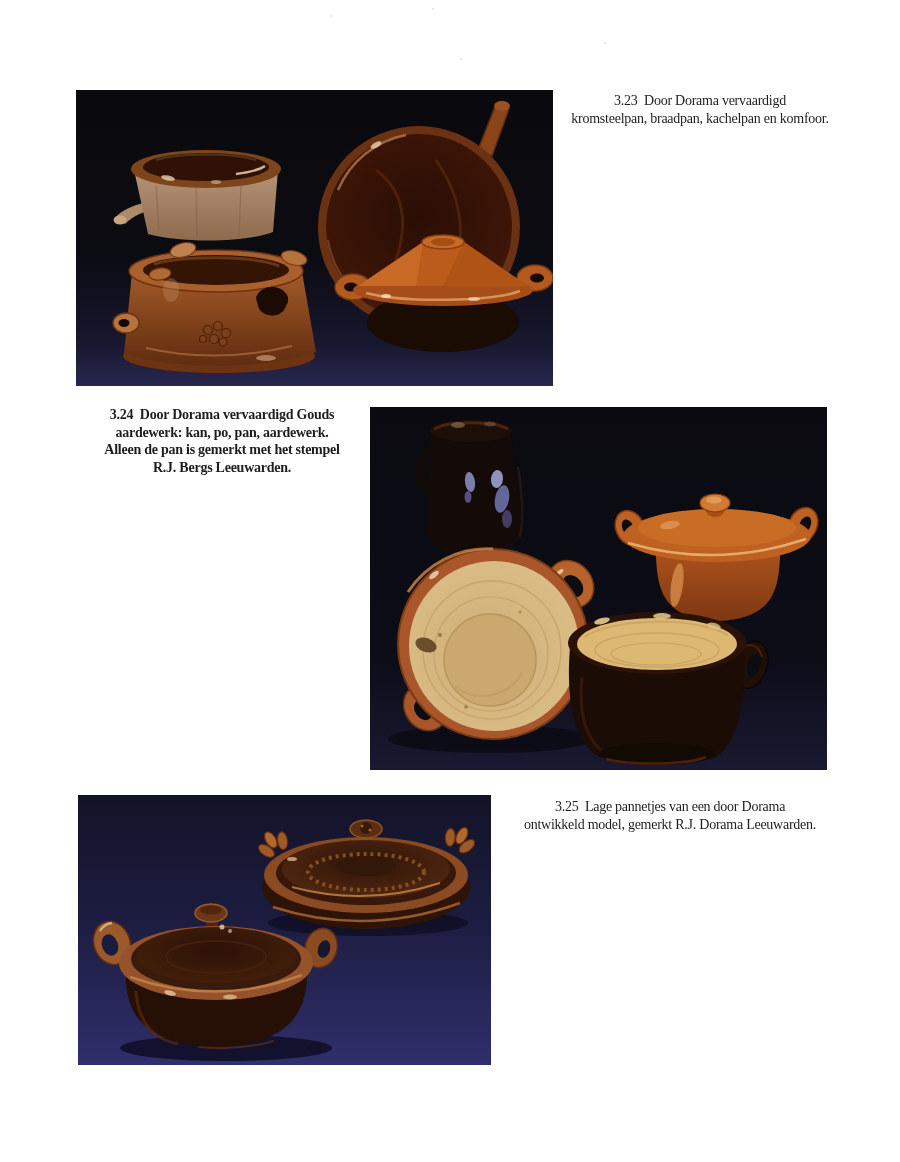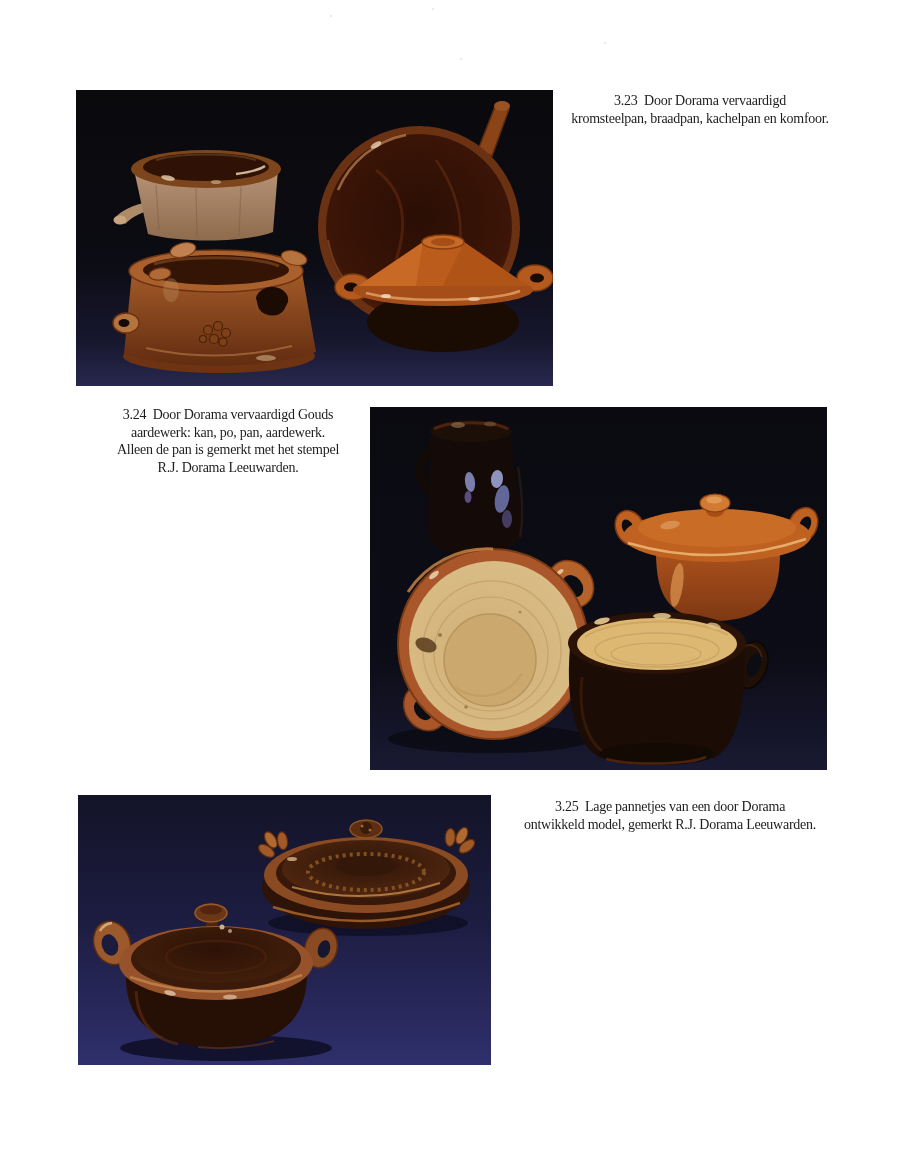--- a/index.html
+++ b/index.html
@@ -118,25 +118,25 @@
     <ellipse cx="190" cy="268" rx="10" ry="3" fill="#e6c79e" opacity=".5"></ellipse>
   </g>
 </svg>
 </figure>
 
 <div class="caption" style="left:540px;top:92px;width:320px;">
   <div class="cap-line">3.23  Door Dorama vervaardigd</div>
   <div class="cap-line">kromsteelpan, braadpan, kachelpan en komfoor.</div>
 </div>
 
-<div class="caption" style="left:68px;top:406px;width:320px;">
+<div class="caption" style="left:62px;top:406px;width:320px;font-weight:bold;">
   <div class="cap-line">3.24  Door Dorama vervaardigd Gouds</div>
   <div class="cap-line">aardewerk: kan, po, pan, aardewerk.</div>
   <div class="cap-line">Alleen de pan is gemerkt met het stempel</div>
-  <div class="cap-line">R.J. Dorama Leeuwarden.</div>
+  <div class="cap-line">R.J. Bergs Leeuwarden.</div>
 </div>
 
 <figure class="photo" style="left:370px;top:407px;width:457px;height:363px;">
 <svg width="457" height="363" viewBox="0 0 457 363" xmlns="http://www.w3.org/2000/svg">
   <defs>
     <linearGradient id="bg2" x1="0" y1="0" x2="0" y2="1">
       <stop offset="0" stop-color="#0a0a10"></stop>
           <stop offset=".7" stop-color="#0d0d18"></stop>
       <stop offset="1" stop-color="#191932"></stop>
     </linearGradient>

